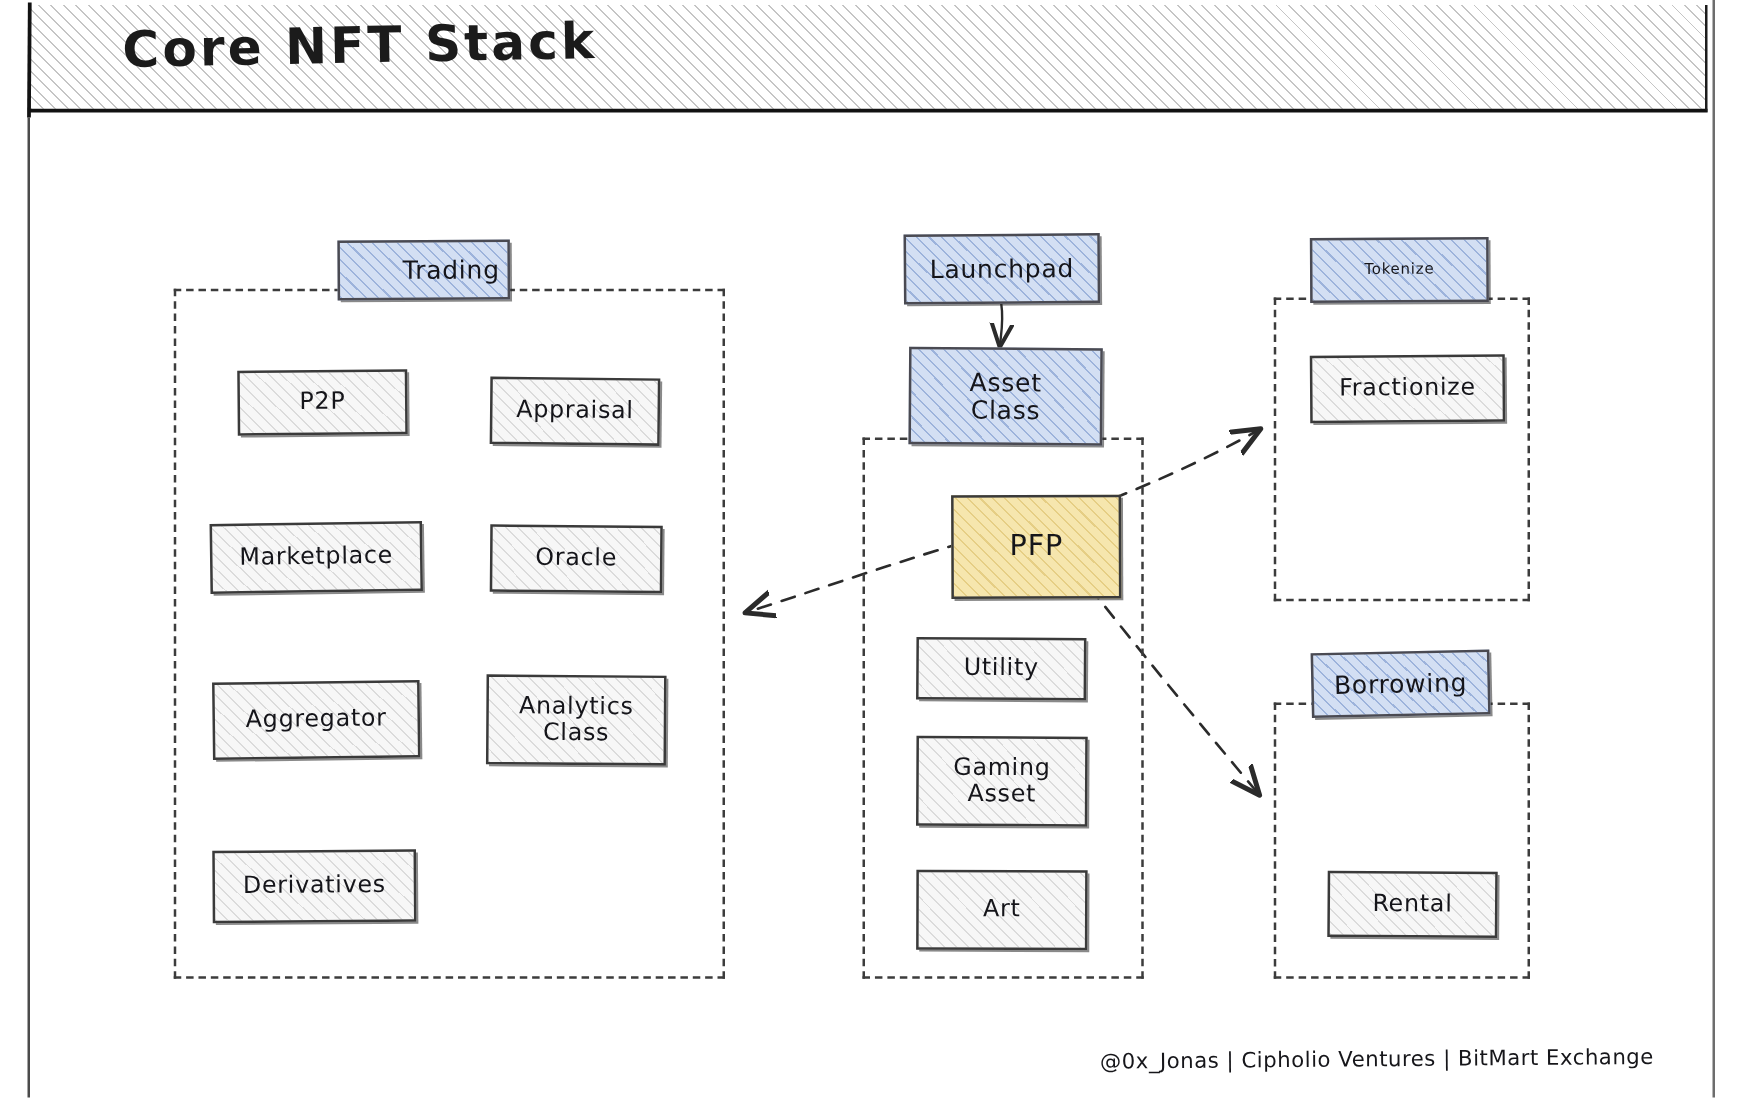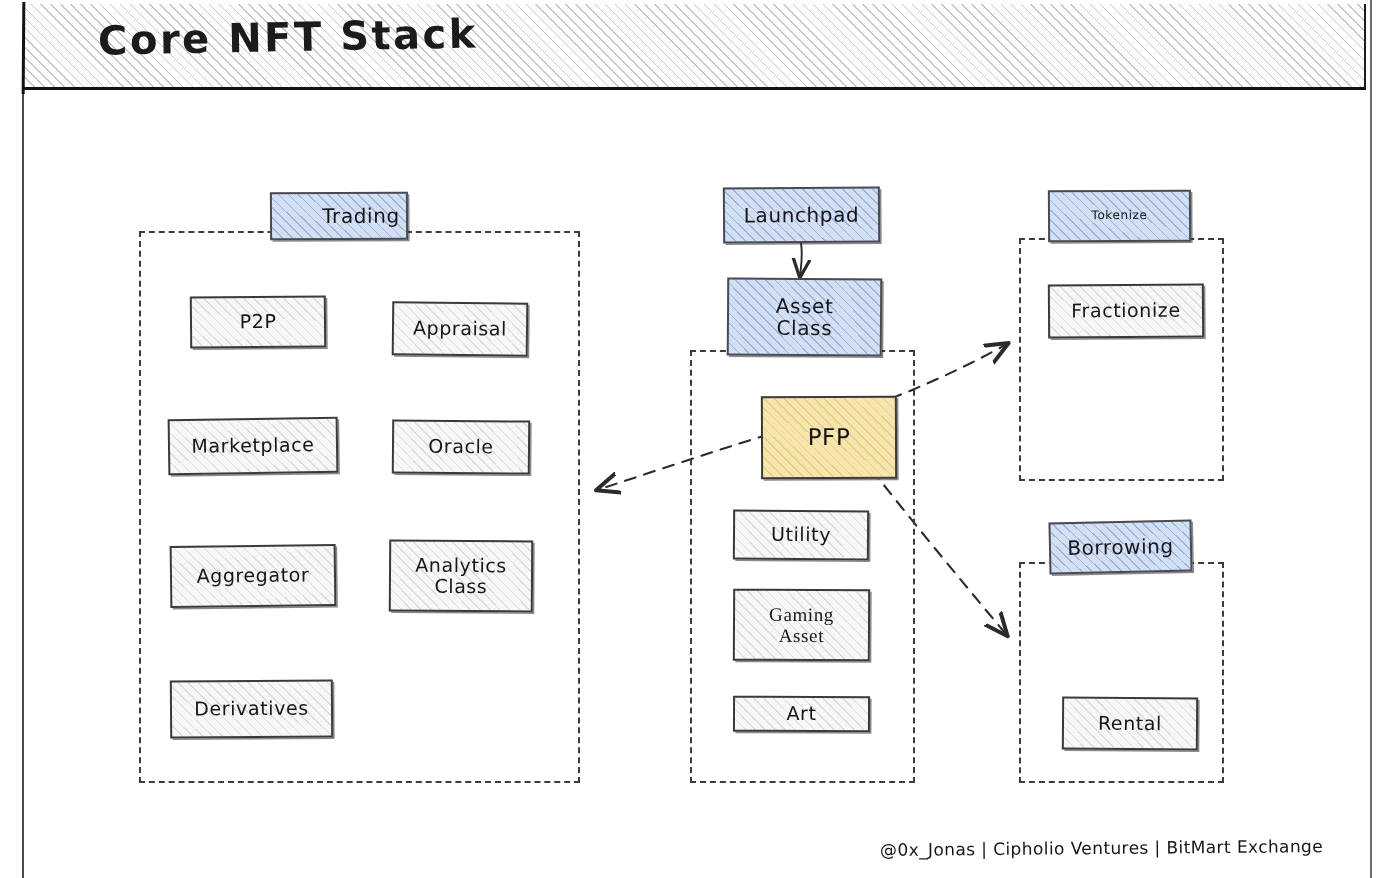--- a/index.html
+++ b/index.html
@@ -175,26 +175,26 @@
   </div>
 
   <div class="box fill-yellow" style="left:731px;top:396px;width:136px;height:83px;transform:rotate(-0.2deg);font-size:23px;margin-left:30px;">
     <span class="lbl">PFP</span>
   </div>
 
   <div class="box fill-gray" style="left:733px;top:510px;width:136px;height:50px;transform:rotate(0.4deg);text-align:right;">
     <span class="lbl">Utility</span>
   </div>
 
-  <div class="box fill-gray" style="left:733px;top:589px;width:137px;height:72px;transform:rotate(0.3deg);font-family:Liberation Serif, serif;">
+  <div class="box fill-gray" style="left:733px;top:589px;width:137px;height:72px;transform:rotate(0.3deg);">
     <span class="lbl">Gaming
 Asset</span>
   </div>
 
-  <div class="box fill-gray" style="left:733px;top:696px;width:137px;height:36px;transform:rotate(0.2deg);">
+  <div class="box fill-gray" style="left:733px;top:696px;width:137px;height:64px;transform:rotate(0.2deg);">
     <span class="lbl">Art</span>
   </div>
 
   <div class="group" style="left:1019px;top:238px;width:205px;height:243px;"></div>
 
   <div class="box fill-blue" style="left:1048px;top:190px;width:143px;height:52px;transform:rotate(-0.3deg);font-size:12px;">
     <span class="lbl">Tokenize</span>
   </div>
 
   <div class="box fill-gray" style="left:1048px;top:284px;width:156px;height:54px;transform:rotate(-0.4deg);">

